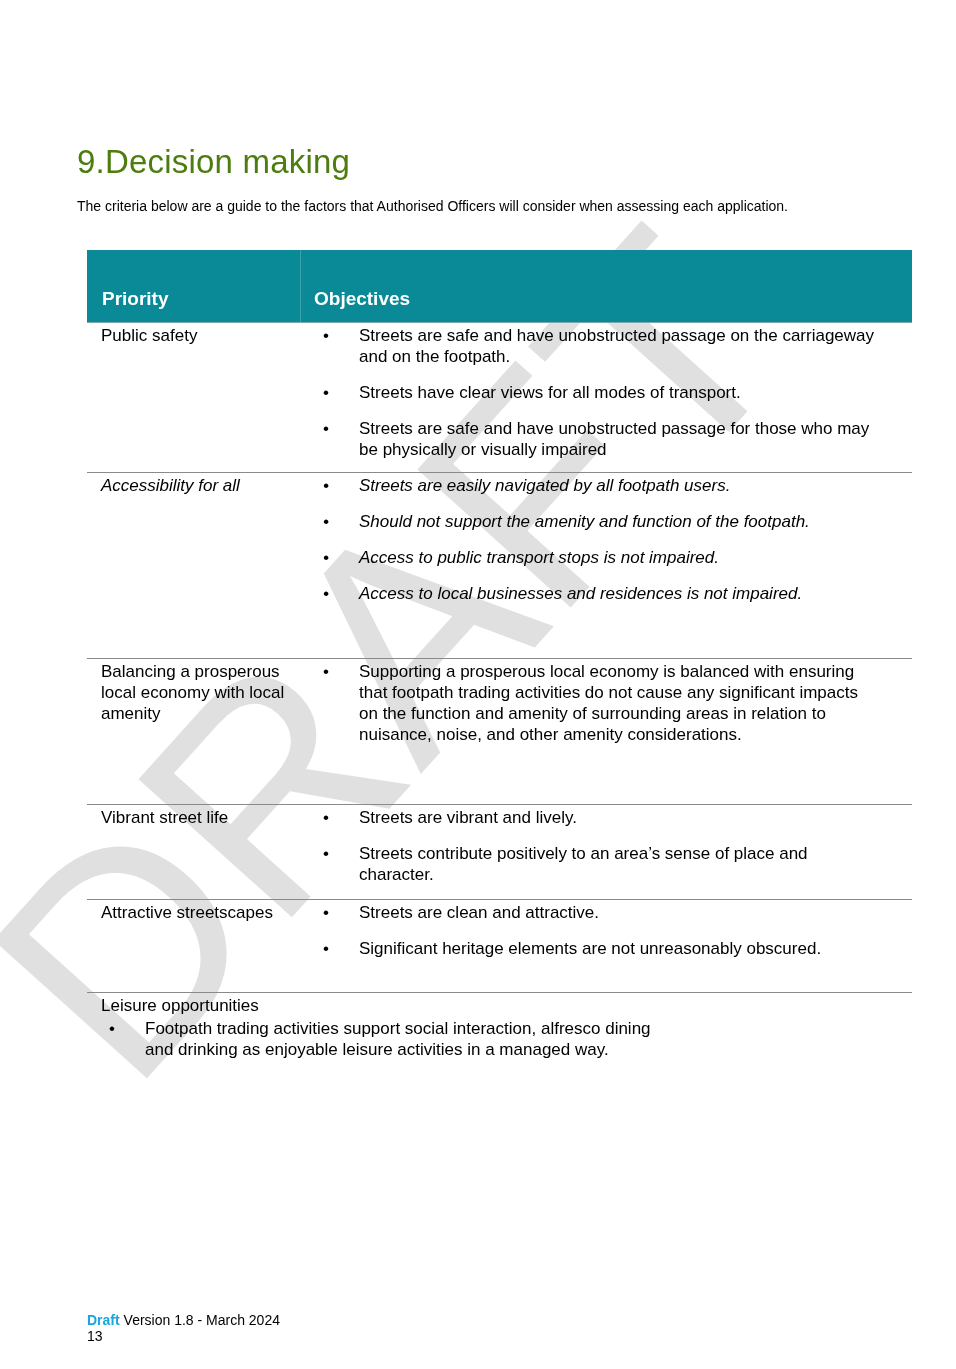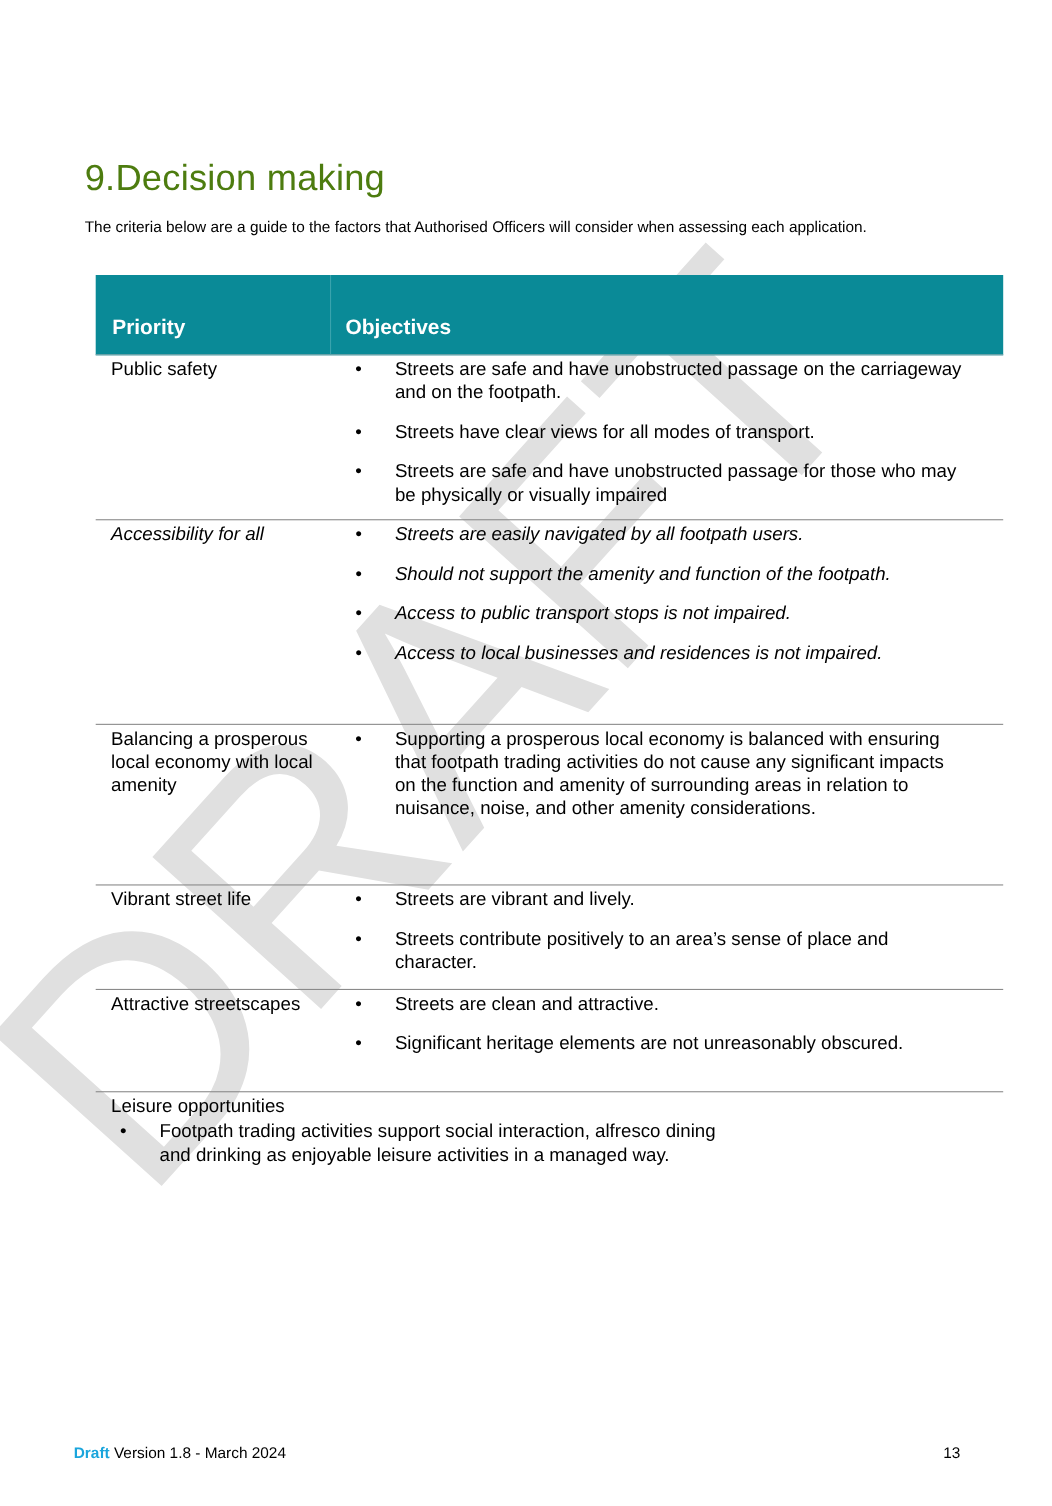--- a/index.html
+++ b/index.html
@@ -19,22 +19,22 @@
   .row:last-child { border-bottom: none; flex-direction: column; }
   .pcell { width: 214px; padding-left: 14px; padding-top: 2px; font-size: 17px;
            line-height: 21px; box-sizing: border-box; }
   .ocell { flex: 1; padding-top: 2px; box-sizing: border-box; }
   .bullet { display: flex; font-size: 17px; line-height: 21px; margin-bottom: 15px; }
   .bullet:last-child { margin-bottom: 4px; }
   .dot { width: 36px; padding-left: 22px; box-sizing: content-box; flex: none; }
   .btext { width: 520px; }
   .watermark { position: absolute; left: 0; top: 0; width: 956px; height: 1369px;
                pointer-events: none; }
-  .footer { position: absolute; top: 1312px; left: 67px; width: 806px;
-            font-size: 14px; display: flex; justify-content: space-between; }
+  .footer { position: absolute; top: 1312px; left: 87px; width: 806px;
+            font-size: 14px; display: flex; justify-content: space-between; flex-direction: column; }
   .footer .draft { color: #1aa5dc; font-weight: bold; }
 </style>
 </head>
 <body>
 
 <svg class="watermark" viewBox="0 0 956 1369">
   <text id="wm-text" x="0" y="0" font-family="Liberation Sans, sans-serif" font-size="300" fill="#e0e0e0" text-anchor="middle" transform="translate(465 725) rotate(-48)">DRAFT</text>
 </svg>
 
 <h1 class="heading">9.Decision making</h1>

